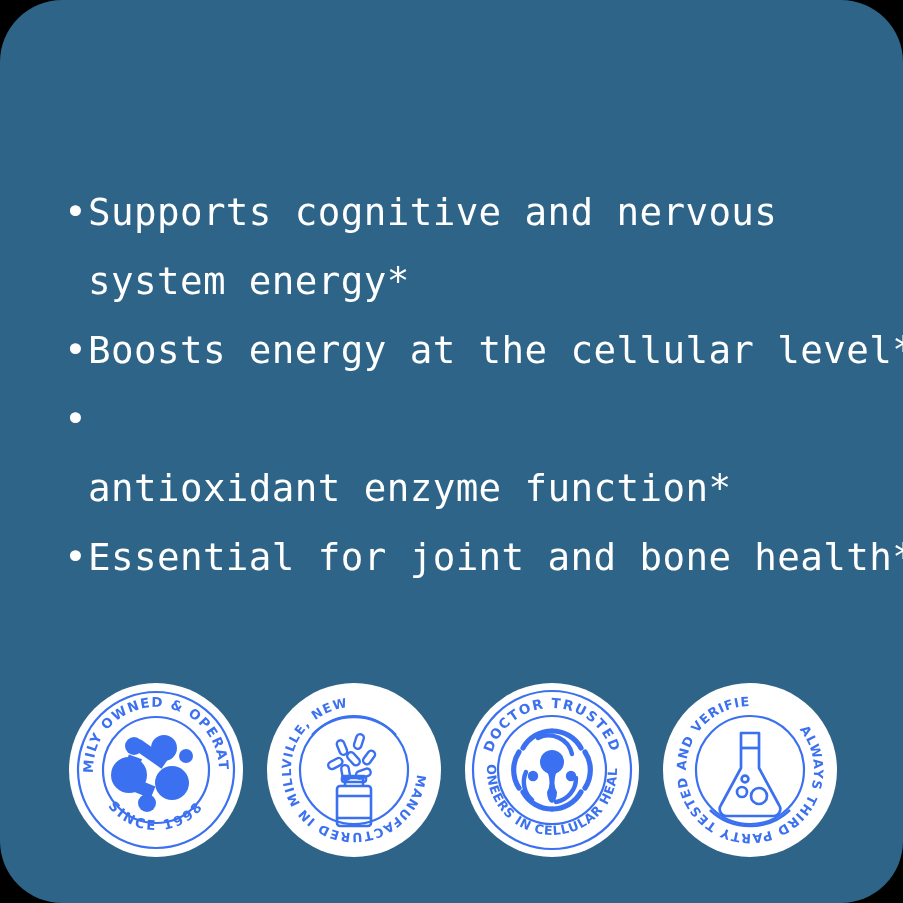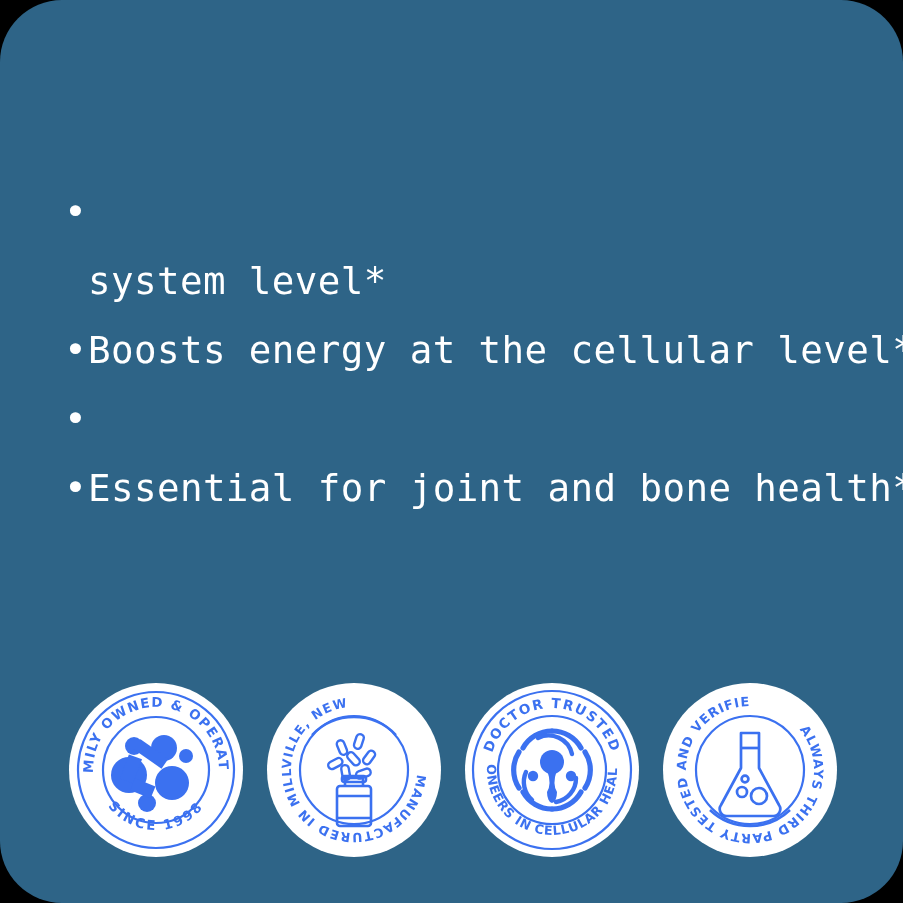--- a/index.html
+++ b/index.html
@@ -80,36 +80,41 @@
 </style>
 </head>
 <body>
 
 <div id="card">
 
   <div id="benefits">
 
     <div class="benefit-row">
       <span class="bullet">•</span>
+      <span class="benefit-text">Supports cognitive and nervous</span>
     </div>
 
     <div class="benefit-row">
       <span class="bullet blank"></span>
-      <span class="benefit-text">system level*</span>
+      <span class="benefit-text">system energy*</span>
     </div>
 
     <div class="benefit-row">
       <span class="bullet">•</span>
       <span class="benefit-text">Boosts energy at the cellular level*</span>
     </div>
 
     <div class="benefit-row">
       <span class="bullet">•</span>
     </div>
 
+    <div class="benefit-row">
+      <span class="bullet blank"></span>
+      <span class="benefit-text">antioxidant enzyme function*</span>
+    </div>
 
     <div class="benefit-row">
       <span class="bullet">•</span>
       <span class="benefit-text">Essential for joint and bone health*</span>
     </div>
 
   </div>
 
   <div id="badges">
 

